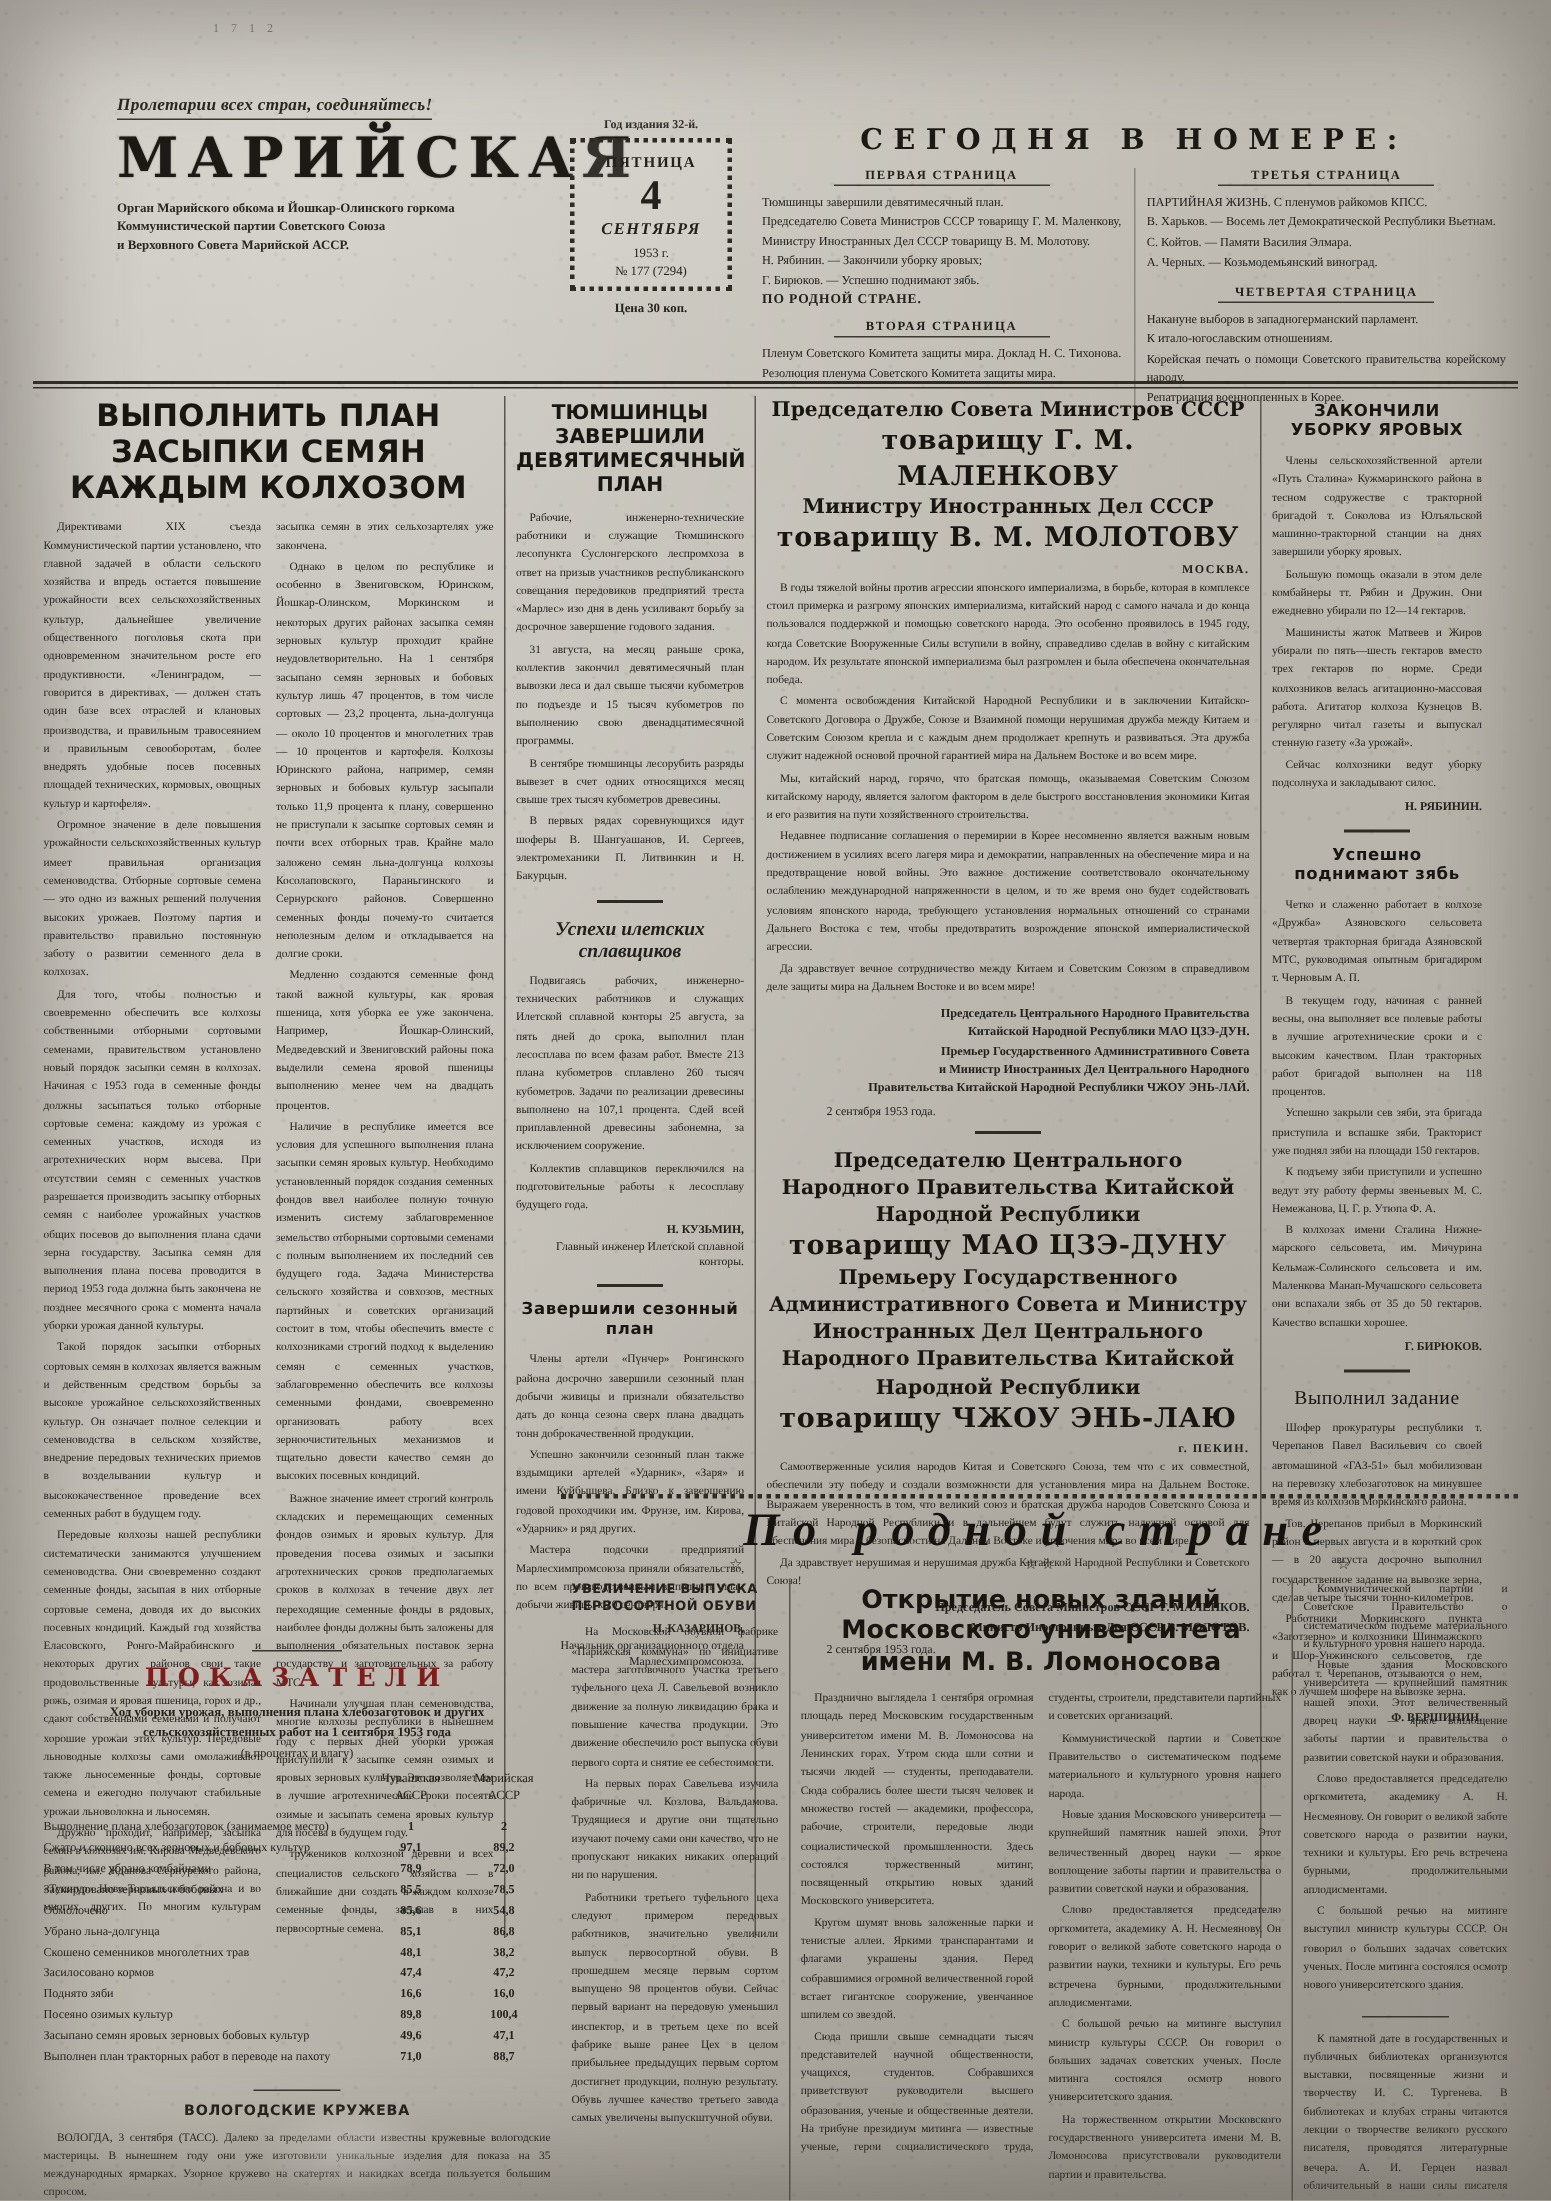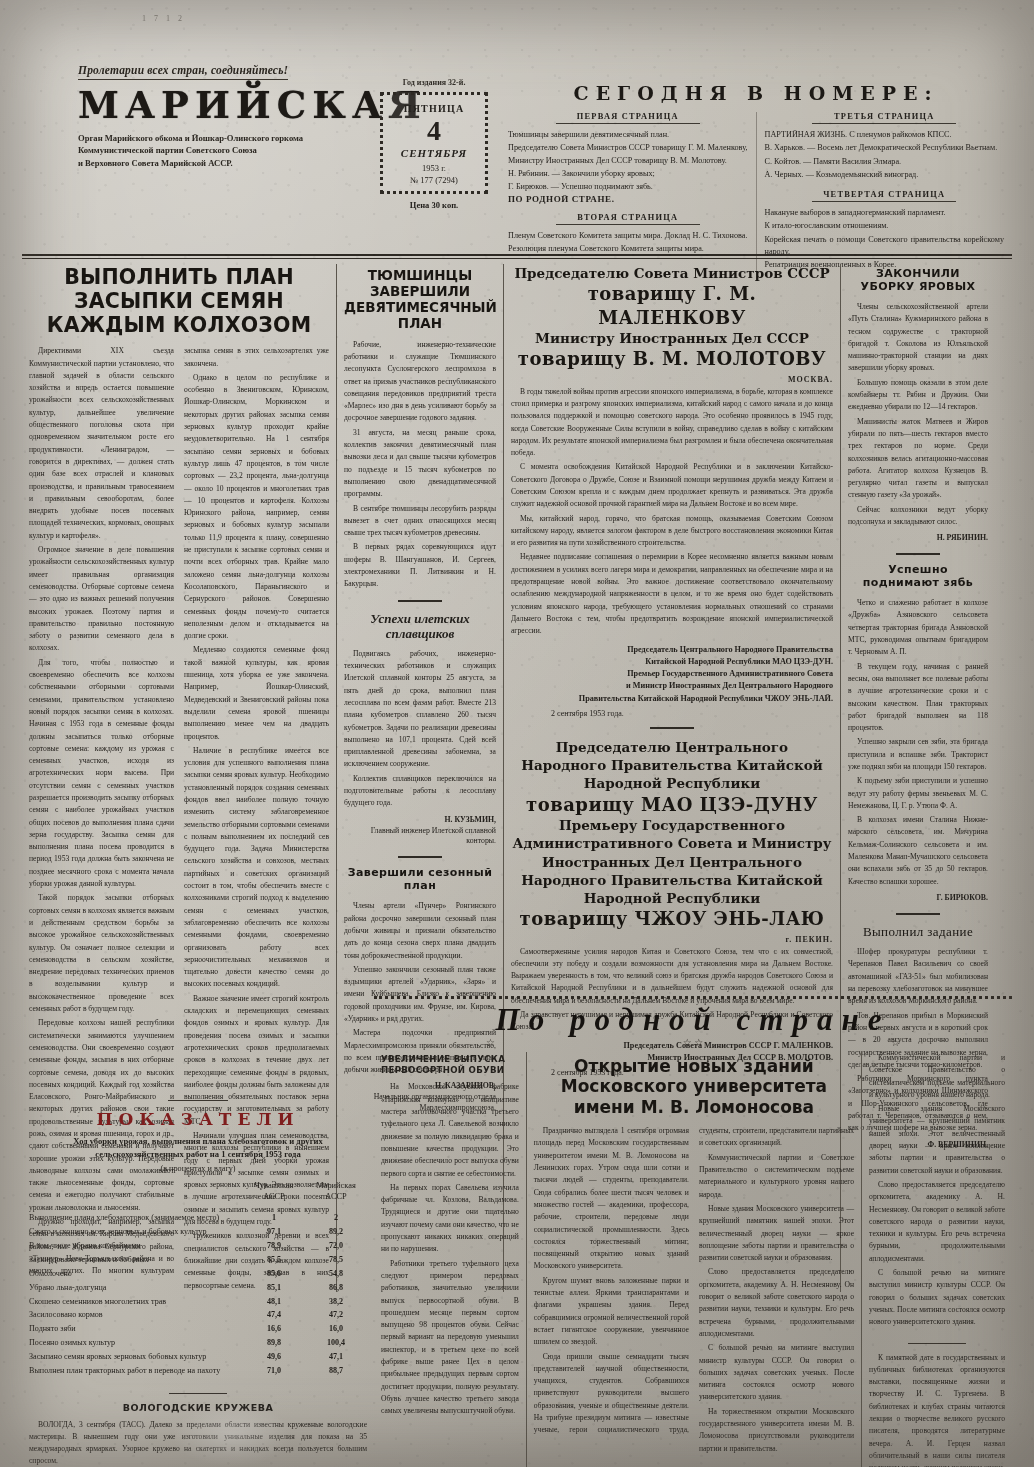--- a/index.html
+++ b/index.html
@@ -288,20 +288,21 @@
         <div class="l2">товарищу Г. М. МАЛЕНКОВУ</div>
         <div class="l1">Министру Иностранных Дел СССР</div>
         <div class="l2">товарищу В. М. МОЛОТОВУ</div>
       </div>
       <div class="city">МОСКВА.</div>
       <div class="bodytext">
         <p>В годы тяжелой войны против агрессии японского империализма, в борьбе, которая в комплексе стоил примерка и разгрому японских империализма, китайский народ с самого начала и до конца пользовался поддержкой и помощью советского народа. Это особенно проявилось в 1945 году, когда Советские Вооруженные Силы вступили в войну, справедливо сделав в войну с китайским народом. Их результате японской империализма был разгромлен и была обеспечена окончательная победа.</p>
         <p>С момента освобождения Китайской Народной Республики и в заключении Китайско-Советского Договора о Дружбе, Союзе и Взаимной помощи нерушимая дружба между Китаем и Советским Союзом крепла и с каждым днем продолжает крепнуть и развиваться. Эта дружба служит надежной основой прочной гарантией мира на Дальнем Востоке и во всем мире.</p>
         <p>Мы, китайский народ, горячо, что братская помощь, оказываемая Советским Союзом китайскому народу, является залогом фактором в деле быстрого восстановления экономики Китая и его развития на пути хозяйственного строительства.</p>
         <p>Недавнее подписание соглашения о перемирии в Корее несомненно является важным новым достижением в усилиях всего лагеря мира и демократии, направленных на обеспечение мира и на предотвращение новой войны. Это важное достижение соответствовало окончательному ослаблению международной напряженности в целом, и то же время оно будет содействовать условиям японского народа, требующего установления нормальных отношений со странами Дальнего Востока с тем, чтобы предотвратить возрождение японской империалистической агрессии.</p>
+        <p>Да здравствует вечное сотрудничество между Китаем и Советским Союзом в справедливом деле защиты мира на Дальнем Востоке и во всем мире!</p>
       </div>
       <div class="signblock">
         <div>Председатель Центрального Народного Правительства</div>
         <div>Китайской Народной Республики МАО ЦЗЭ-ДУН.</div>
         <div>Премьер Государственного Административного Совета</div>
         <div>и Министр Иностранных Дел Центрального Народного</div>
         <div>Правительства Китайской Народной Республики ЧЖОУ ЭНЬ-ЛАЙ.</div>
       </div>
       <div class="datesig" style="text-align:left;padding-left:40px">2 сентября 1953 года.</div>
 

